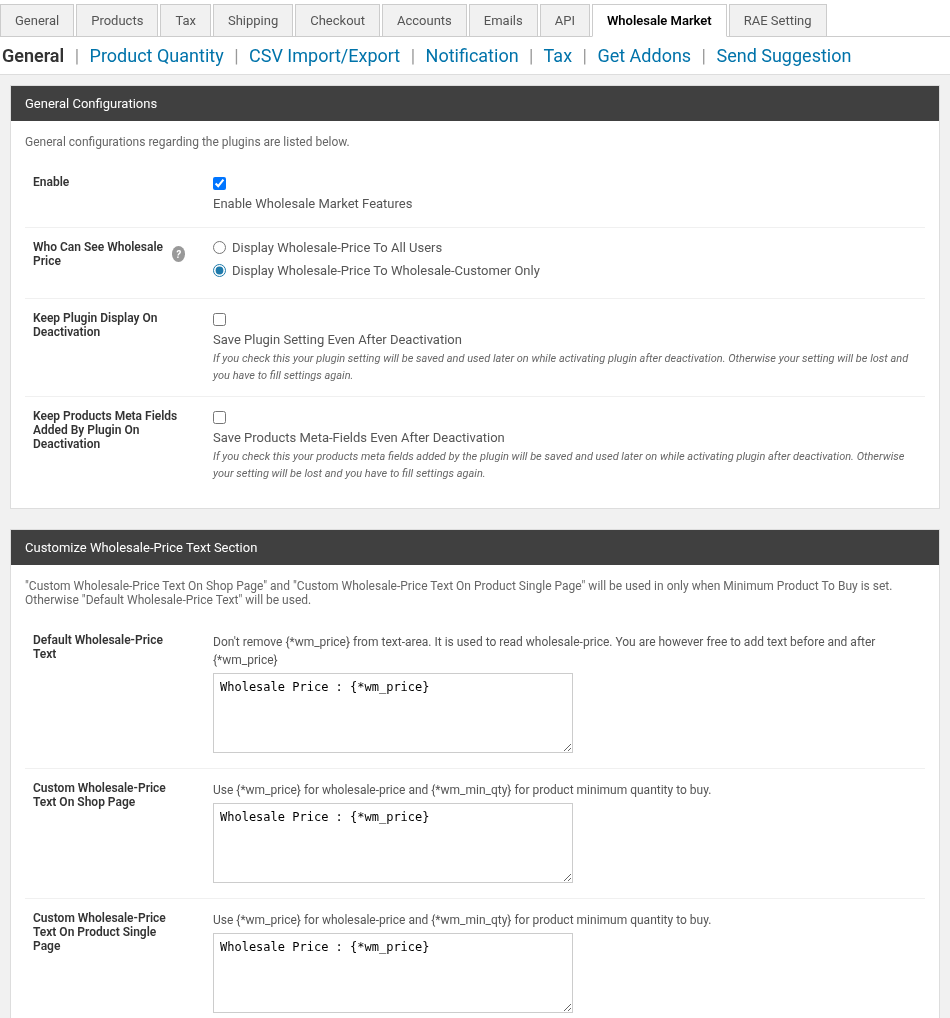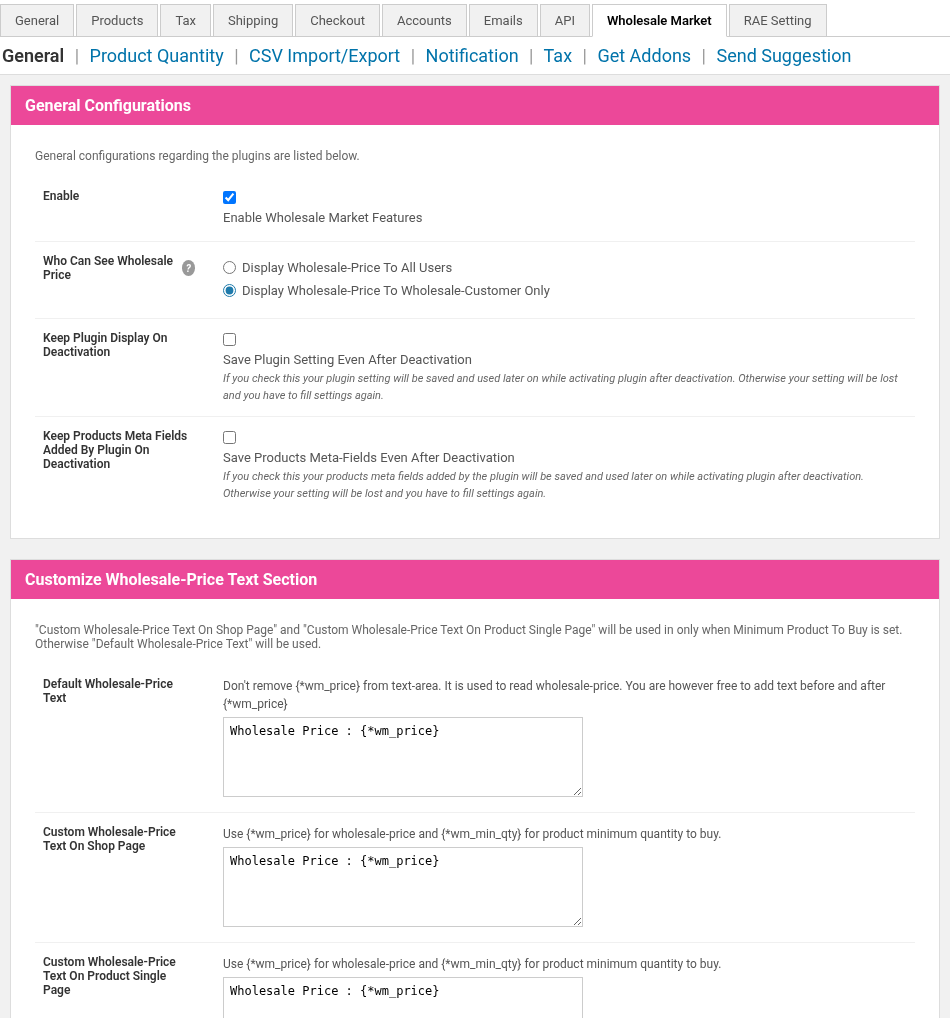--- a/index.html
+++ b/index.html
@@ -13,40 +13,40 @@
     
     .sub-nav { background: #fff; padding: 8px 2px; border-bottom: 1px solid #ddd; font-size: 18px; color: #555; }
     .sub-nav a { color: #0073aa; text-decoration: none; }
     .sub-nav .separator { margin: 0 6px; color: #999; }
     
     
     .page-content { padding: 10px; max-width: 950px; }
     
     
     .section-box { background: #fff; border: 1px solid #ddd; margin-bottom: 20px; }
-    .section-header { background: #ec4899; color: #fff; padding: 10px 14px; font-size: 16px; font-weight: 700; }
-    .section-body { padding: 24px; }
+    .section-header { background: #404040; color: #fff; padding: 10px 14px; font-size: 13px; font-weight: 400; }
+    .section-body { padding: 14px; }
     
     
     .section-desc { font-size: 12px; color: #666; margin-bottom: 14px; }
     
     
     .settings-table { width: 100%; border-collapse: collapse; }
     .settings-table tr { border-bottom: 1px solid #f0f0f0; }
     .settings-table tr:last-child { border-bottom: none; }
     .settings-table td { padding: 12px 8px; vertical-align: top; }
     .settings-table td:first-child { width: 180px; font-weight: 600; font-size: 12px; color: #333; padding-right: 20px; }
     .settings-table td:last-child { color: #555; }
     
     
     .checkbox-row { display: flex; align-items: flex-start; gap: 6px; margin-bottom: 4px; flex-direction: column; }
     .checkbox-row input[type="checkbox"] { margin-top: 2px; }
     
     
-    .radio-row { display: flex; align-items: center; gap: 6px; margin-bottom: 8px; margin-top: 6px; }
+    .radio-row { display: flex; align-items: center; gap: 6px; margin-bottom: 8px; }
     .radio-row input[type="radio"] { }
     
     
     .help-icon { display: inline-flex; align-items: center; justify-content: center; width: 16px; height: 16px; background: #999; color: #fff; border-radius: 50%; font-size: 10px; font-style: italic; font-weight: bold; cursor: help; margin-left: 4px; vertical-align: middle; }
     
     
     .label-with-help { display: flex; align-items: center; }
     
     
     .hint-text { font-style: italic; font-size: 11px; color: #666; margin-top: 4px; line-height: 1.5; }

